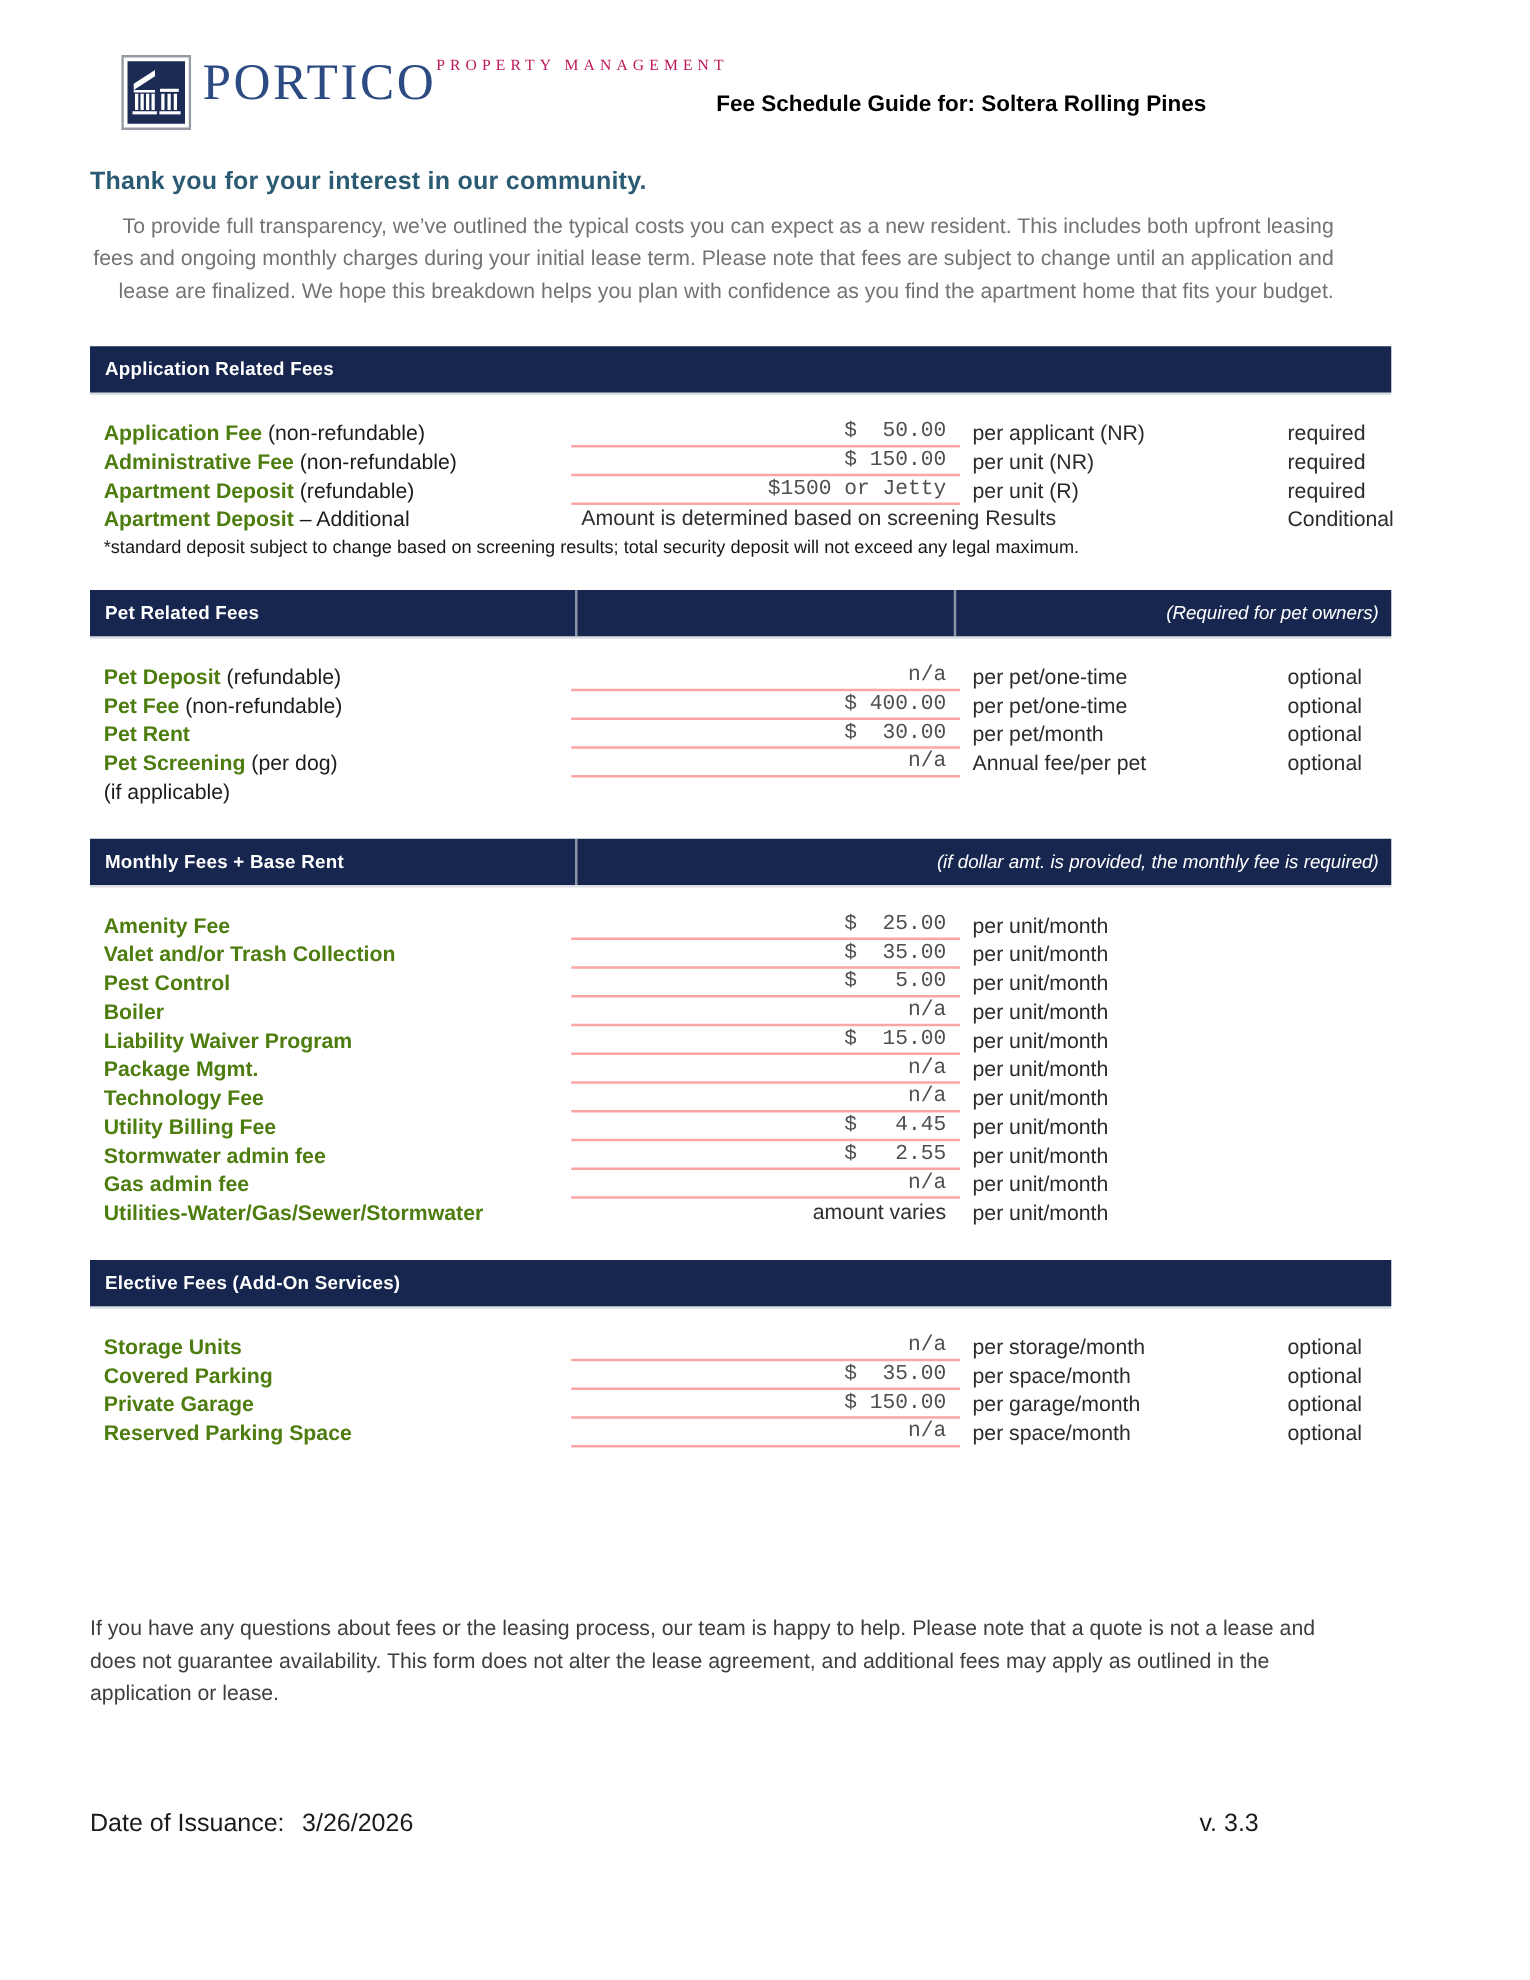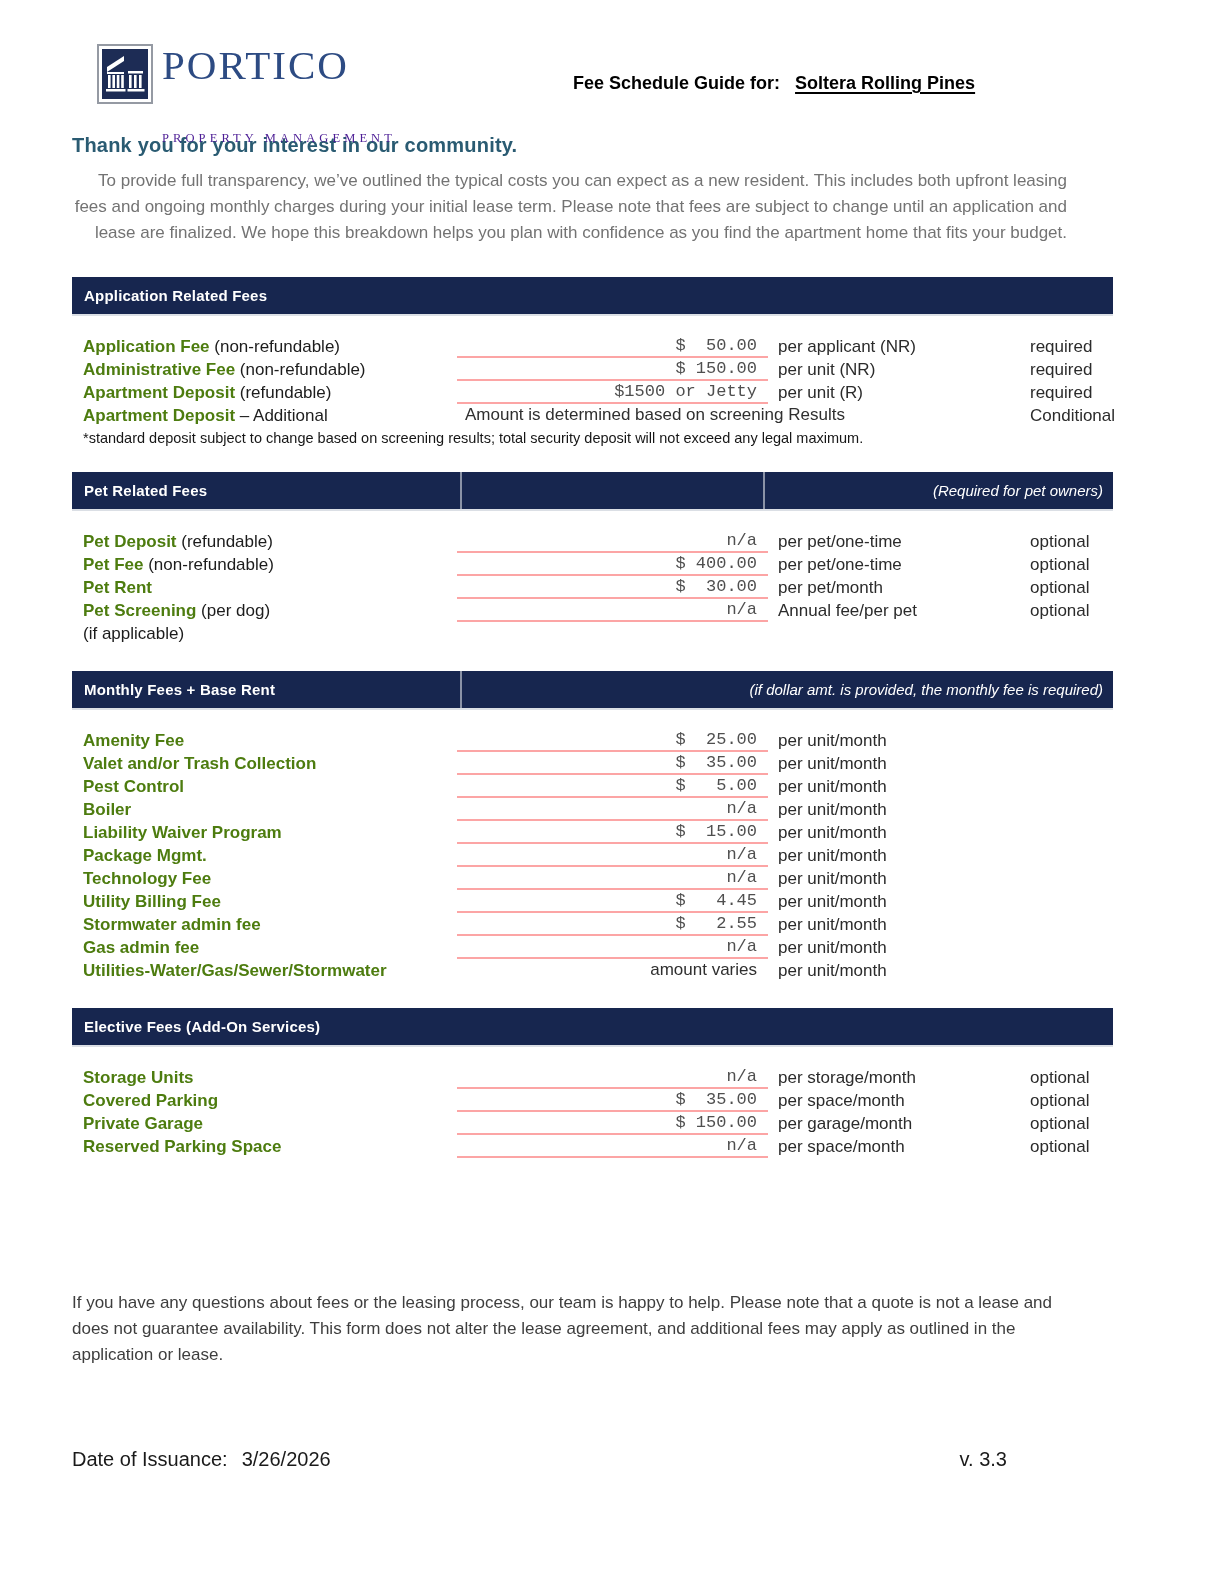--- a/index.html
+++ b/index.html
@@ -4,27 +4,27 @@
 <style>
   html,body{margin:0;padding:0;background:#ffffff;}
   .page{
     width:1224px;height:1584px;position:relative;background:#fff;
     font-family:"Liberation Sans",sans-serif;color:#3e3e3e;overflow:hidden;
   }
   
   .header{position:relative;height:128px;}
   .logo{position:absolute;left:97px;top:44px;display:flex;align-items:flex-start;}
   .logo-icon{width:56px;height:60px;display:block;}
-  .logo-txt{margin-left:9px;display:flex;flex-direction:column;gap:44px;}
+  .logo-txt{margin-left:9px;display:flex;}
   .logo-name{font-family:"Liberation Serif",serif;font-size:41px;line-height:42px;
     letter-spacing:2px;color:#2d4b83;font-weight:400;}
   .logo-tag{font-family:"Liberation Serif",serif;font-size:12.5px;letter-spacing:4.1px;
-    color:#4c1d95;margin-top:1px;white-space:nowrap;}
+    color:#be185d;margin-top:1px;white-space:nowrap;}
   .doc-title{position:absolute;left:573px;top:73px;font-size:18px;font-weight:700;color:#000;white-space:nowrap;}
-  .doc-title .prop{text-decoration:underline;text-decoration-thickness:2px;text-underline-offset:3px;margin-left:10px;}
+  .doc-title .prop{text-decoration-thickness:2px;text-underline-offset:3px;}
   
   .content{padding:0 111px 0 72px;}
   .greeting{font-size:20px;font-weight:600;color:#2a5b72;margin:6px 0 0 0;letter-spacing:0.2px;}
   .intro{font-size:17px;line-height:26px;max-width:995px;margin-top:11px;color:#737373;text-align:right;}
   
   .fee-section{margin-top:26px;}
   .fee-section.first{margin-top:31px;}
   .section-bar{position:relative;height:37px;background:#17264f;display:flex;align-items:center;
     justify-content:space-between;padding:0 10px 0 12px;box-sizing:border-box;
     box-shadow:0 2px 0 rgba(190,196,208,0.55);}

